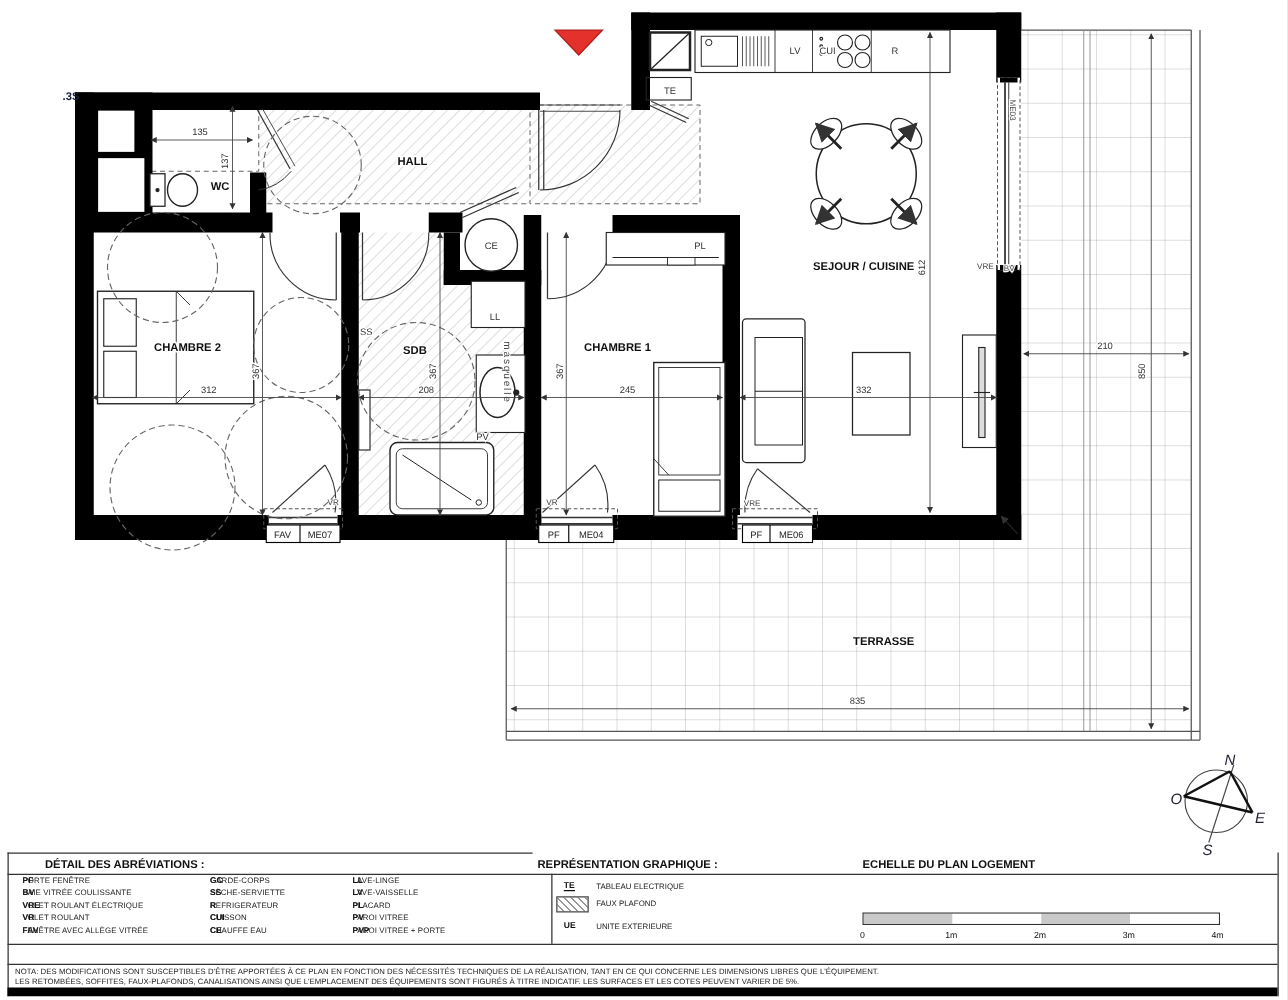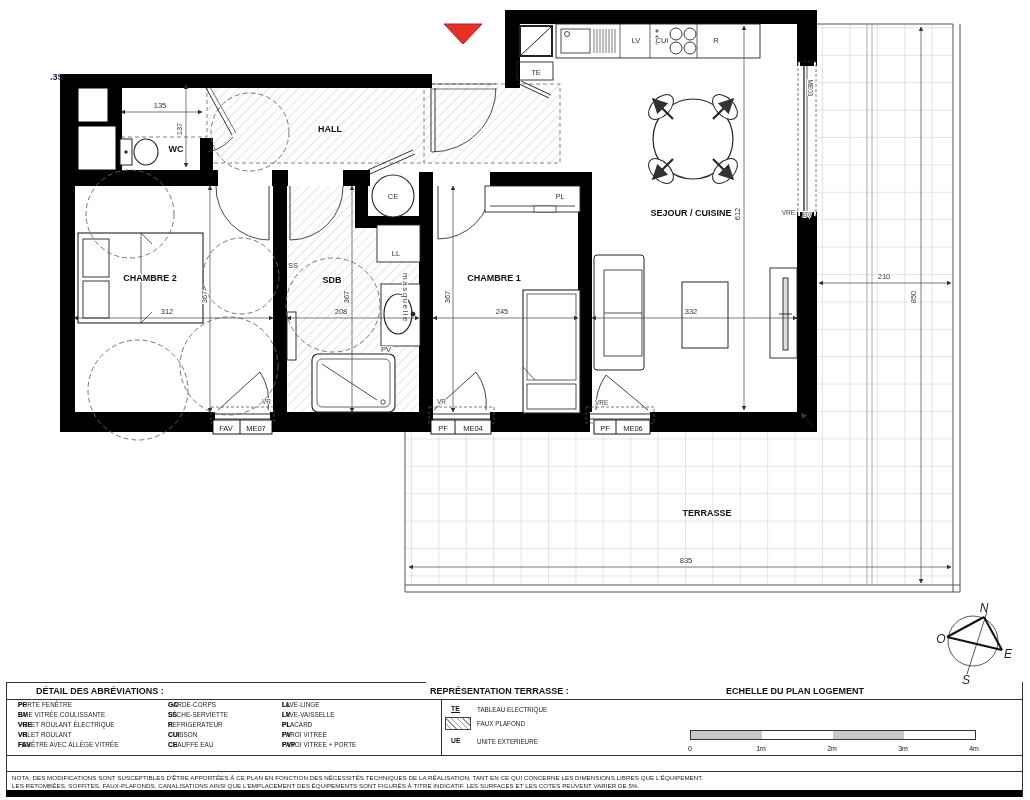--- a/index.html
+++ b/index.html
@@ -400,22 +400,22 @@
   <div class="fr-line" style="left:6px;top:682px;width:420px;"></div>
   <div class="fr-line" style="left:6px;top:699px;width:1016px;"></div>
   <div class="fr-vline" style="left:6px;top:682px;height:115px;"></div>
   <div class="fr-vline" style="left:1022px;top:682px;height:115px;"></div>
   <div class="fr-vline" style="left:441px;top:699px;height:56px;"></div>
   <div class="fr-line" style="left:6px;top:755px;width:1016px;"></div>
   <div class="fr-line" style="left:6px;top:771px;width:1016px;"></div>
   <div class="bbar" style="left:6px;top:790px;width:1016px;height:7px;"></div>
 
   <div class="f-title" style="left:12px;top:686px;padding-left:24px;">DÉTAIL DES ABRÉVIATIONS :</div>
-  <div class="f-title" style="left:430px;top:686px;">REPRÉSENTATION TERRASSE :</div>
-  <div class="f-title" style="left:690px;top:686px;margin-left:36px;">ECHELLE DU PLAN LOGEMENT</div>
+  <div class="f-title" style="left:430px;top:686px;">REPRÉSENTATION GRAPHIQUE :</div>
+  <div class="f-title" style="left:690px;top:686px;">ECHELLE DU PLAN LOGEMENT</div>
 
   <div class="abcol" style="left:18px;">
     <div class="abrow">
           <span class="ab">PF</span>
           <span class="al">PORTE FENÊTRE</span>
         </div>
     <div class="abrow">
           <span class="ab">BV</span>
           <span class="al">BAIE VITRÉE COULISSANTE</span>
         </div>

